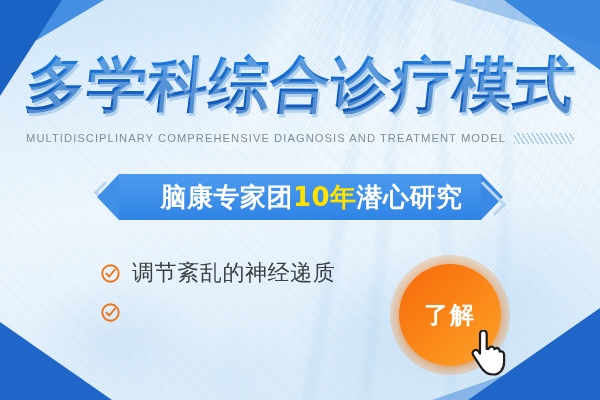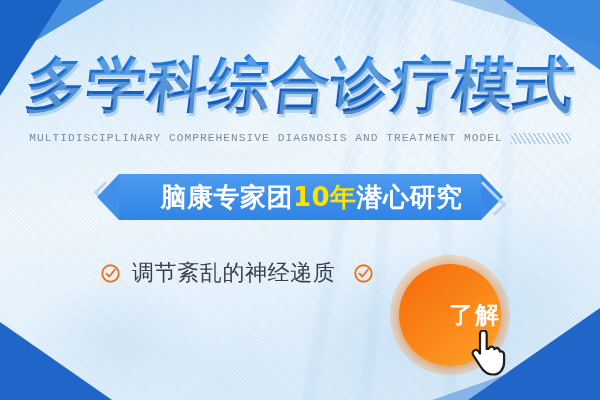--- a/index.html
+++ b/index.html
@@ -127,21 +127,21 @@
     transform:skewX(-6deg);
     display:inline-block;
     padding:0 4px;
   }
 
   .subtitle-row {
     position:absolute; left:0; top:132px; width:600px;
     display:flex; align-items:center; justify-content:center; gap:8px;
   }
   .eng-subtitle {
-    font-family:Liberation Mono, monospace;
+    font-family:Liberation Sans, sans-serif;
     font-size:11.2px;
     letter-spacing:1.05px;
     color:#7f8c99;
     white-space:nowrap;
     text-align:right;
   }
   .hatch {
     width:60px; height:11px;
     background-image:repeating-linear-gradient(58deg,#9fc5e6 0 1.4px, transparent 1.4px 4px);
     opacity:.85;
@@ -213,21 +213,21 @@
     letter-spacing:.5px;
     white-space:nowrap;
     line-height:1;
     position:relative; z-index:2;margin-left:23px;
   }
   .ribbon-hl { color:#ffe200; }
 
   
   .bullets {
     position:absolute; left:100px; top:262px;
-    display:flex; gap:18px;
+    display:flex; flex-direction:column; gap:18px;
   }
   .bullet-row { display:flex; align-items:center; gap:11px; }
   .check-icon { width:21px; height:21px; flex:0 0 21px; display:block; }
   .bullet-text {
     font-family:"DejaVu Sans","Liberation Sans",sans-serif;
     font-size:22px;
     color:#3b3f45;
     letter-spacing:.6px;
     white-space:nowrap;
     line-height:1;
@@ -242,21 +242,21 @@
     position:absolute; inset:-9px;
     border-radius:50%;
     background:radial-gradient(circle, rgba(248,150,60,.55) 56%, rgba(248,160,80,.22) 74%, rgba(248,170,90,0) 85%);
   }
   .cta-btn {
     position:absolute; inset:0;
     border-radius:50%;
     background:linear-gradient(138deg,#f96a0d 0%,#f87e14 38%,#fb8d1c 62%,#fca22c 100%);
     border:none;
     display:flex; flex-direction:column;
-    align-items:flex-end; justify-content:center;
+    align-items:center; justify-content:center;
     cursor:pointer;
     box-shadow:0 2px 6px rgba(200,90,10,.25);
     gap:20px;
   }
   .cta-line {
     font-family:"DejaVu Sans","Liberation Sans",sans-serif;
     font-size:24px; font-weight:bold;
     color:#fff; letter-spacing:2px; line-height:1.12;
   }
   .cursor-icon {

